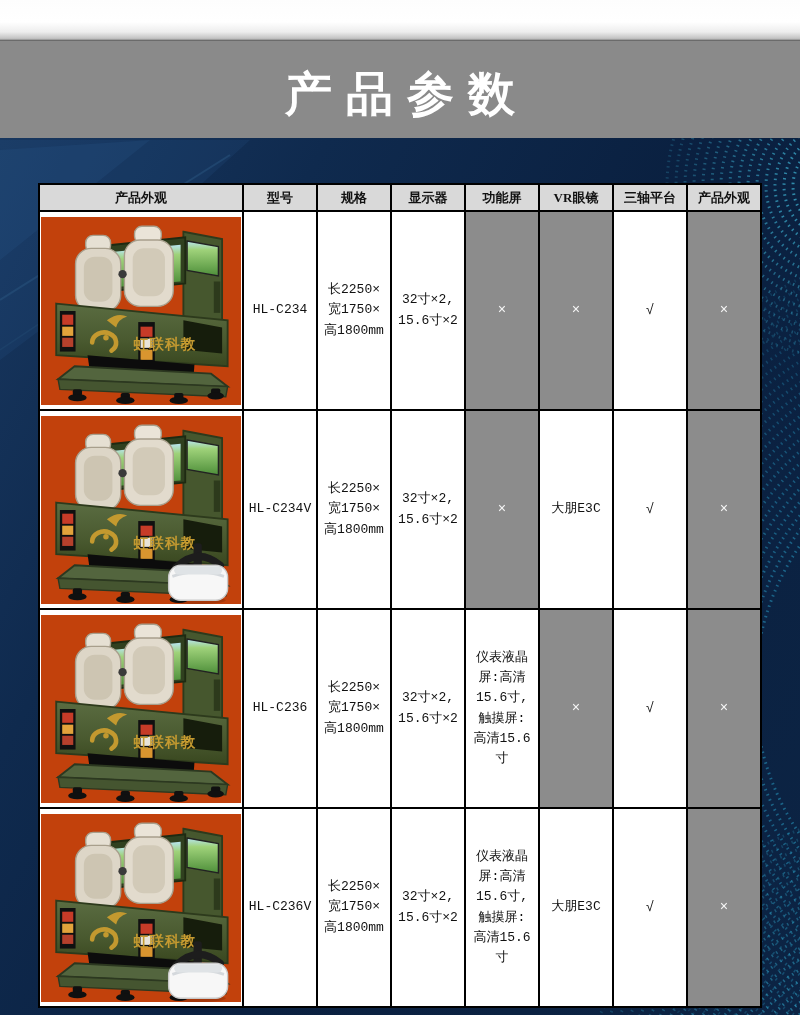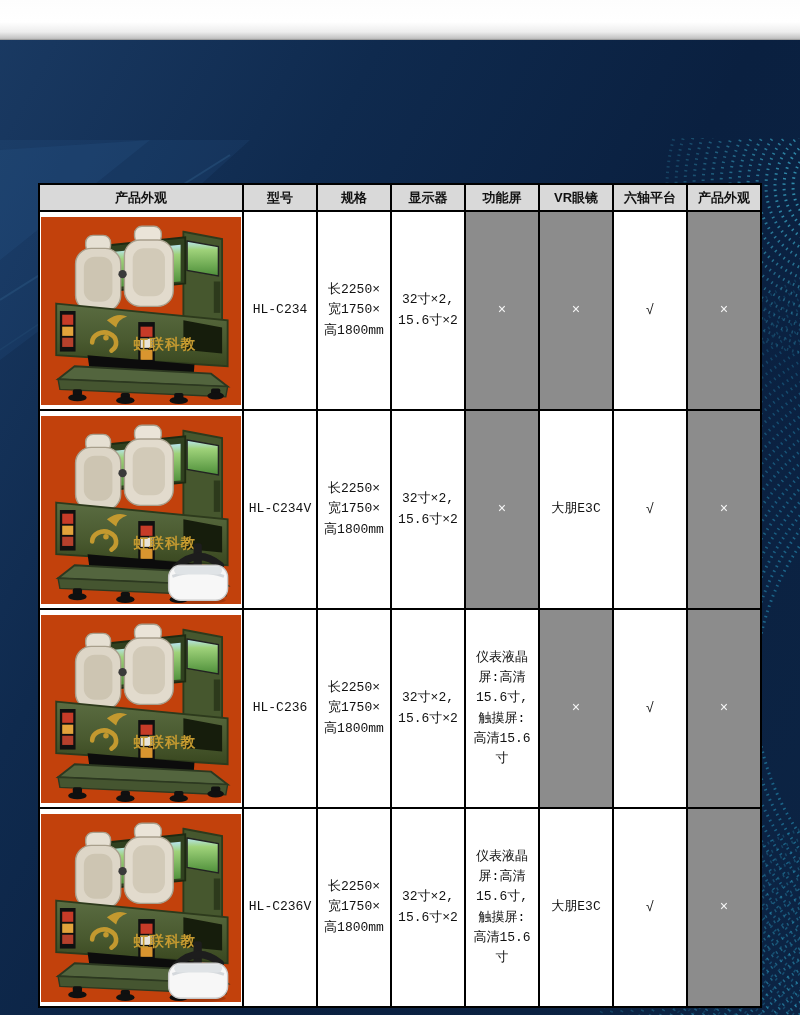--- a/index.html
+++ b/index.html
@@ -21,37 +21,40 @@
 
   .bg-decor { position:absolute; top:138px; left:0; width:800px; height:877px; display:block; }
 
   
   table.spec { position:absolute; left:38px; top:183px; width:722px;
                border-collapse:collapse; table-layout:fixed; background:#ffffff;
                border:2px solid #000; z-index:2; }
   table.spec th, table.spec td { border:2px solid #000; text-align:center; vertical-align:middle;
                color:#111; padding:1px; }
   table.spec th { background:#d9d9d9; height:27px; font-size:13px; font-weight:bold;
-               font-family:Liberation Sans, sans-serif; }
+               font-family:Liberation Serif, serif; }
   table.spec td { font-size:13px; line-height:1.55; background:#ffffff;
                font-family:"Liberation Mono","DejaVu Sans Mono", monospace; }
   table.spec td.shaded { background:#8c8c8c; color:#f7f7f7; font-size:15px; }
   table.spec td.sym { font-size:14px; }
   tr.prow { height:199px; }
   td.photo-cell { padding:5px; }
   .product-photo { width:100%; height:188px; background:#c2410c; position:relative; }
   .product-photo svg { width:100%; height:100%; display:block; }
   .product-photo:not(.has-vr) .vr-part { display:none; }
   .fn-lines div, .spec-lines div, .disp-lines div { white-space:nowrap; }
 </style>
 </head>
 <body>
 
 <div class="page">
   <div class="top-strip"></div>
+  <div class="banner">
+    <div class="banner-title">产品参数</div>
+  </div>
 
   <svg class="bg-decor" id="bg-decor" viewBox="0 138 800 877">
     <polygon points="0,140 250,140 40,330 0,360" fill="rgba(45,95,150,0.16)"></polygon>
     <polygon points="0,150 150,140 0,260" fill="rgba(60,115,170,0.12)"></polygon>
     <line x1="0" y1="300" x2="230" y2="155" stroke="#2a5680" stroke-width="2" opacity="0.5"></line>
     <line x1="0" y1="350" x2="180" y2="230" stroke="#224a72" stroke-width="1.5" opacity="0.45"></line>
   <circle cx="838" cy="186" r="45" fill="none" stroke="#49d2f2" stroke-width="3" stroke-dasharray="1.5 4" opacity="0.60"></circle>
       <circle cx="838" cy="186" r="54" fill="none" stroke="#49d2f2" stroke-width="3" stroke-dasharray="1.5 4" opacity="0.57"></circle>
       <circle cx="838" cy="186" r="63" fill="none" stroke="#49d2f2" stroke-width="3" stroke-dasharray="1.5 4" opacity="0.54"></circle>
       <circle cx="838" cy="186" r="72" fill="none" stroke="#49d2f2" stroke-width="3" stroke-dasharray="1.5 4" opacity="0.51"></circle>
@@ -127,21 +130,21 @@
         <col style="width:74px">
     </colgroup>
     <thead>
       <tr>
         <th>产品外观</th>
         <th>型号</th>
         <th>规格</th>
         <th>显示器</th>
         <th>功能屏</th>
         <th>VR眼镜</th>
-        <th>六轴平台</th>
+        <th>三轴平台</th>
         <th>产品外观</th>
       </tr>
     </thead>
     <tbody>
       <tr class="prow">
         <td class="photo-cell">
           <div class="product-photo">
 <svg viewBox="0 0 200 204" xmlns="http://www.w3.org/2000/svg">
   <defs>
     <linearGradient id="scrG" x1="0" y1="0" x2="0" y2="1">

